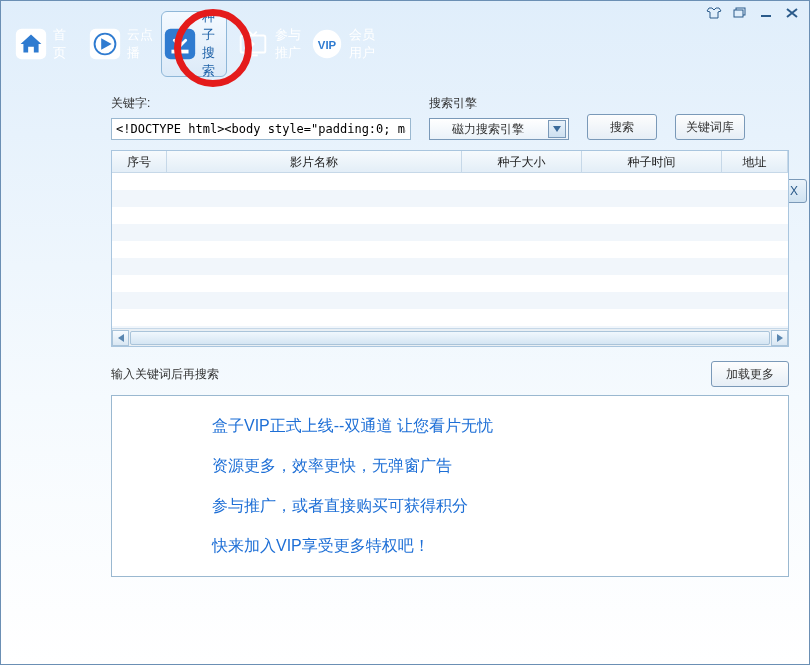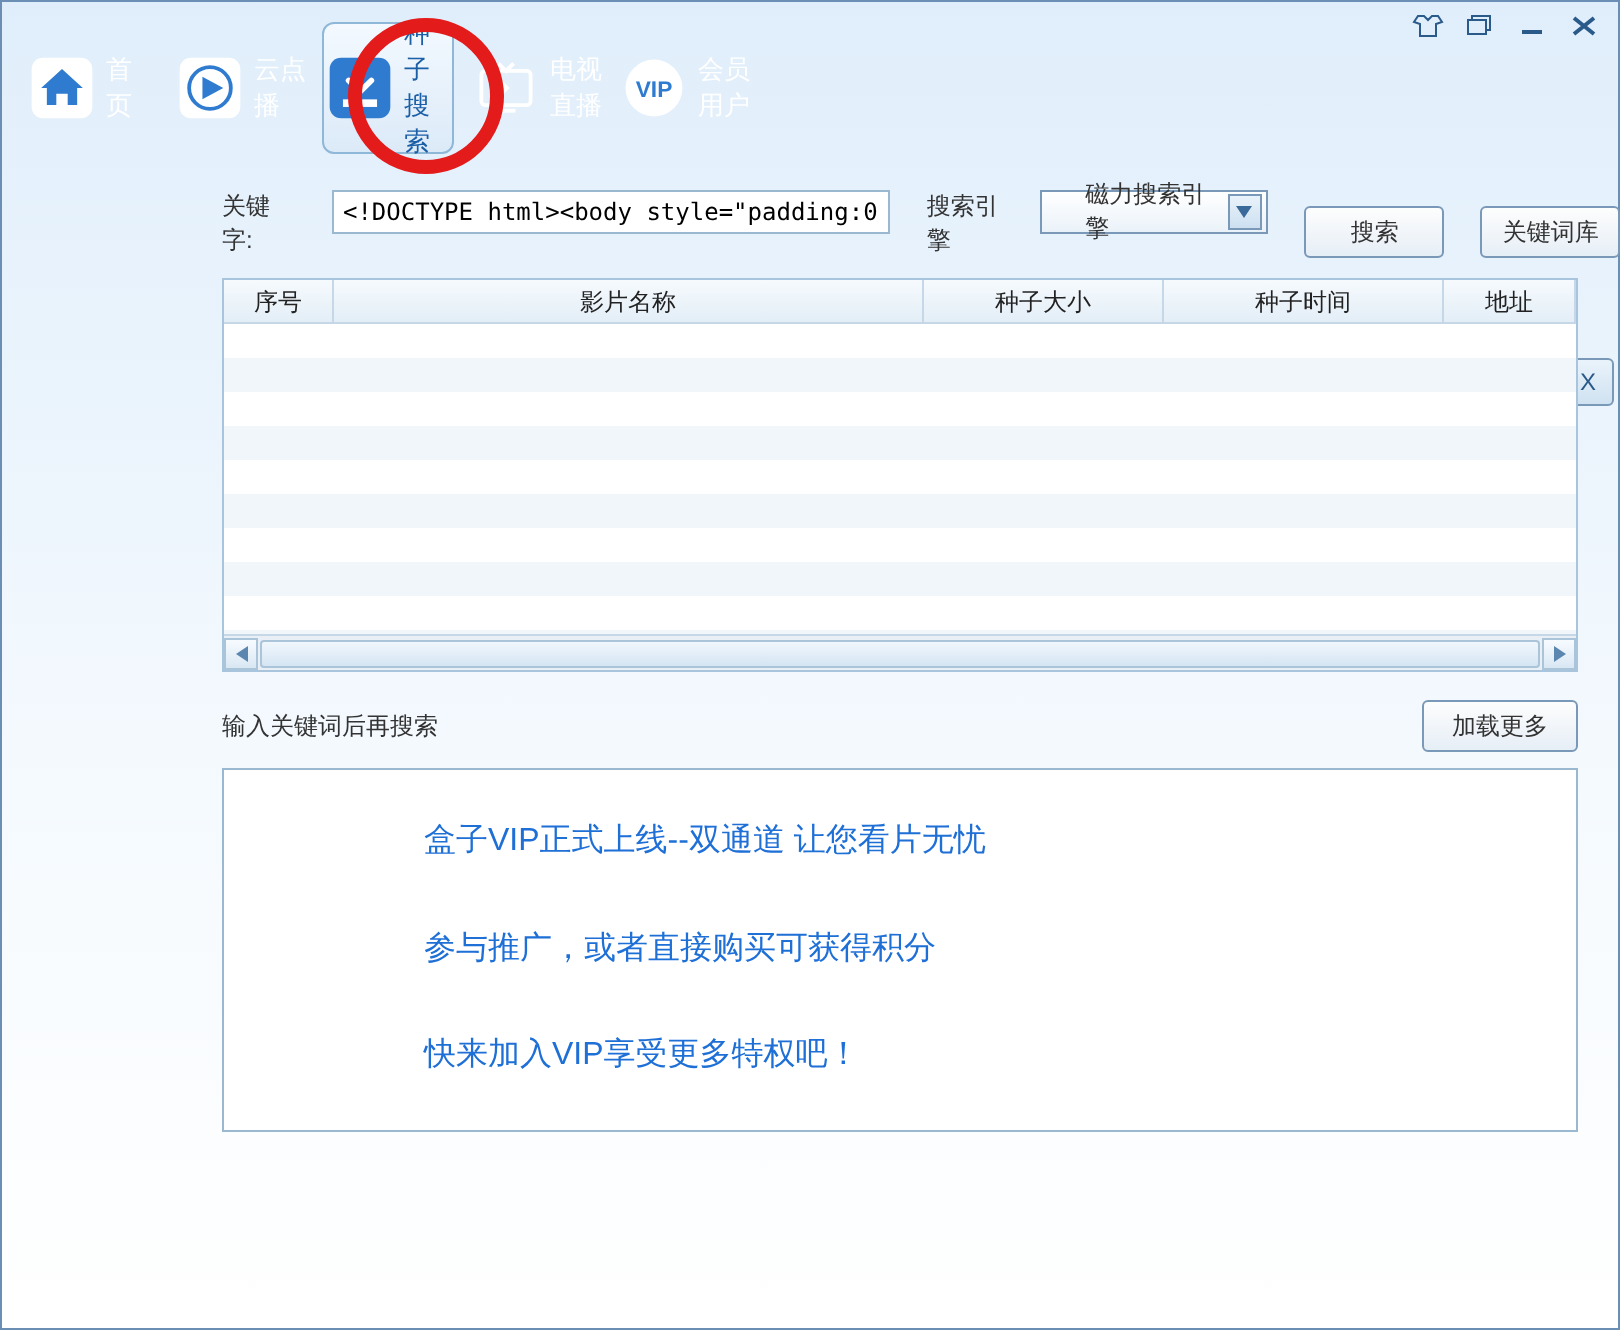--- a/index.html
+++ b/index.html
@@ -82,21 +82,21 @@
   .content {
     padding: 8px 20px 10px 110px;
     position:relative;
   }
   .search-row {
     display:flex;
     align-items:flex-end;
     gap: 18px;
     margin-bottom: 10px;
   }
-  .field-group { display:flex; flex-direction:row; gap:19px;}
+  .field-group { display:flex; flex-direction:column; gap:6px;}
   .field-label { font-size:12px; color:#333; }
   .text-input {
     width: 300px;
     height: 22px;
     border:1px solid #9ab8d0;
     background:#fff;
     font-family: "SimSun", monospace;
     font-size:12px;
     padding: 0 4px;
   }
@@ -292,21 +292,21 @@
 
     <div class="tool-btn inactive">
       <div class="icon-wrap">
         <svg width="38" height="38" viewBox="0 0 38 38">
             <rect x="6" y="10" width="26" height="18" rx="2" fill="none" stroke="#fff" stroke-width="2"></rect>
             <path d="M15 6 L19 10 L23 6" stroke="#fff" stroke-width="2" fill="none"></path>
             <path d="M17 15 L21 19 L17 23" fill="#fff"></path>
             <rect x="14" y="30" width="10" height="2" fill="#fff"></rect>
           </svg>
       </div>
-      <span class="lbl">电视直播</span>
+      <span class="lbl">参与推广</span>
     </div>
 
     <div class="tool-btn inactive">
       <div class="icon-wrap">
         <svg width="38" height="38" viewBox="0 0 38 38">
             <circle cx="19" cy="19" r="15" fill="#fff"></circle>
             <text x="19" y="24" text-anchor="middle" font-size="12" font-weight="bold" fill="#2f7bd0">VIP</text>
           </svg>
       </div>
       <span class="lbl">会员用户</span>
@@ -379,18 +379,19 @@
       </div>
     </div>
 
     <div class="status-row">
       <span>输入关键词后再搜索</span>
       <button class="btn" style="min-width:78px">加载更多</button>
     </div>
 
     <div class="promo">
       <p>盒子VIP正式上线--双通道  让您看片无忧</p>
+      <p>资源更多，效率更快，无弹窗广告</p>
       <p>参与推广，或者直接购买可获得积分</p>
       <p>快来加入VIP享受更多特权吧！</p>
     </div>
 
   </div>
 </div>
 
 </body></html>

